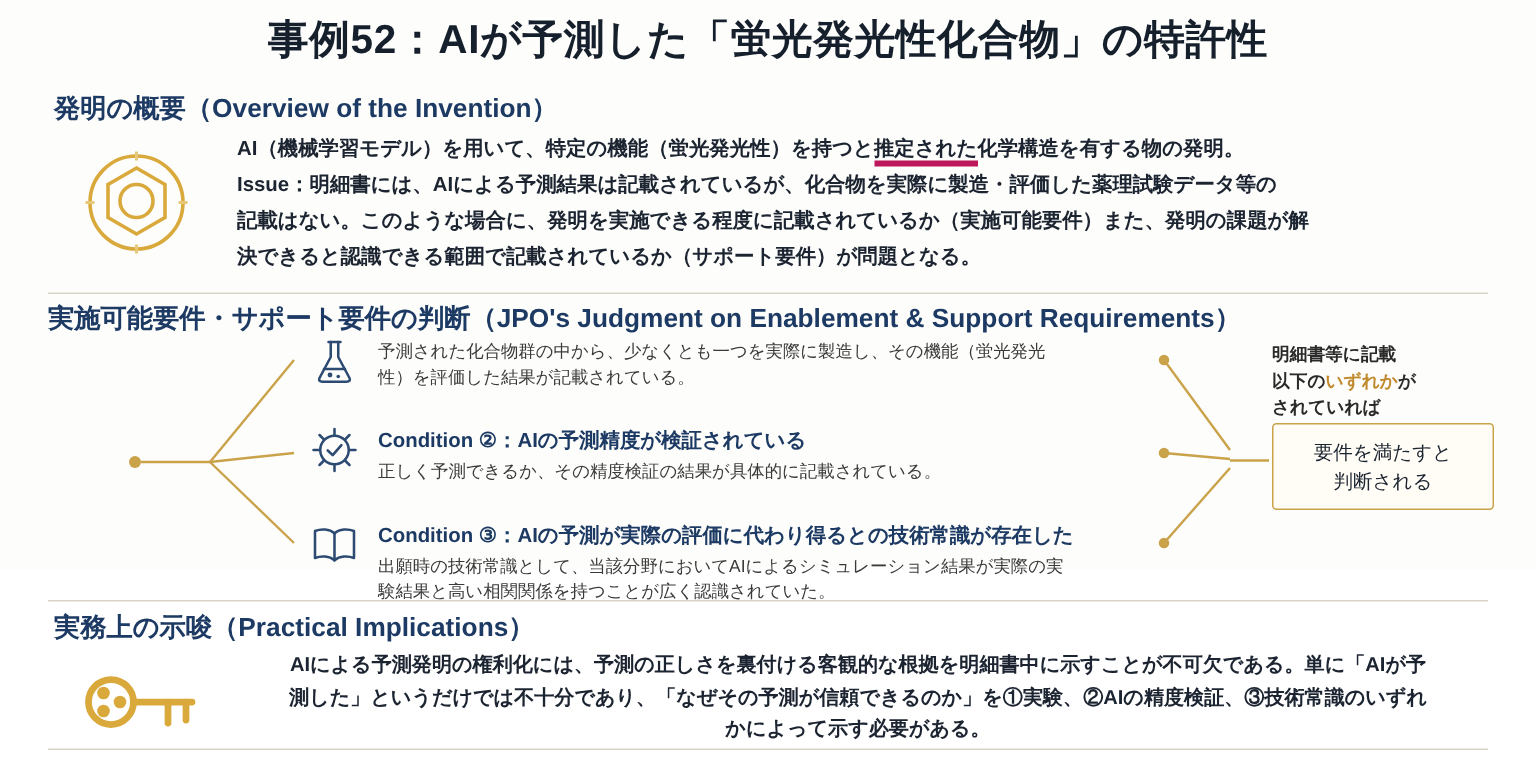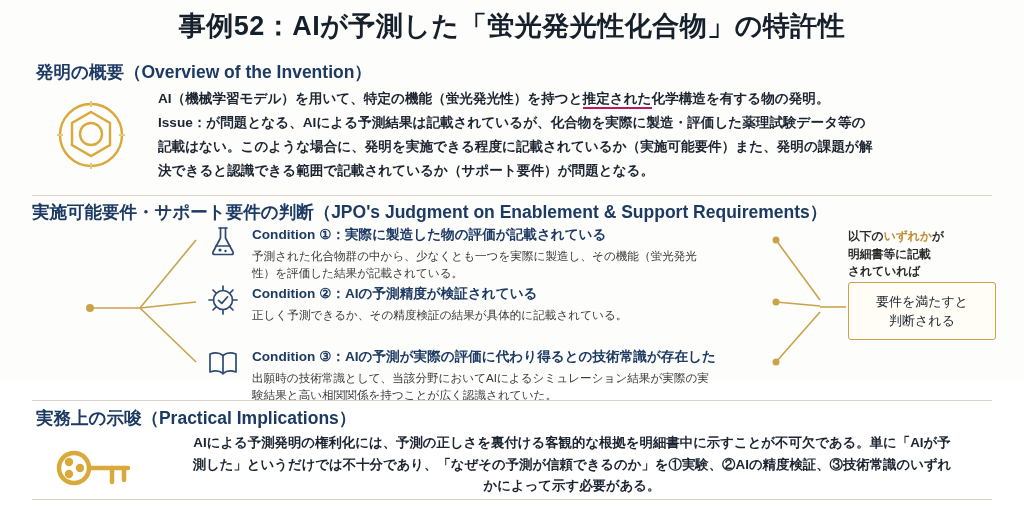--- a/index.html
+++ b/index.html
@@ -61,21 +61,21 @@
     top: 88px;
     left: 158px;
     width: 828px;
     font-size: 13.6px;
     line-height: 1.62;
     font-weight: bold;
     color: #1b2430;
   }
   .ov-text p { margin: 0 0 2px 0; }
   .hl-underline {
-    border-bottom: 2px solid #be185d;
+    border-bottom: 4px solid #be185d;
     padding-bottom: 1px;
   }
 
   
   .benzene {
     position: absolute;
     top: 98px;
     left: 54px;
     width: 74px;
     height: 74px;
@@ -194,21 +194,21 @@
         <line x1="37" y1="3" x2="37" y2="9"></line>
         <line x1="37" y1="65" x2="37" y2="71"></line>
         <line x1="3" y1="37" x2="9" y2="37"></line>
         <line x1="65" y1="37" x2="71" y2="37"></line>
       </g>
     </svg>
   </div>
 
   <div class="ov-text">
     <p><span>AI（機械学習モデル）を用いて、特定の機能（蛍光発光性）を持つと</span><span class="hl-underline">推定された</span><span>化学構造を有する物の発明。</span></p>
-    <p>Issue：が問題となる、AIによる予測結果は記載されているが、化合物を実際に製造・評価した薬理試験データ等の</p>
+    <p>Issue：明細書には、AIによる予測結果は記載されているが、化合物を実際に製造・評価した薬理試験データ等の</p>
     <p>記載はない。このような場合に、発明を実施できる程度に記載されているか（実施可能要件）また、発明の課題が解</p>
     <p>決できると認識できる範囲で記載されているか（サポート要件）が問題となる。</p>
   </div>
 
   <div class="rule" id="rule1"></div>
 
   <div class="section-head" id="sec2">実施可能要件・サポート要件の判断（JPO's Judgment on Enablement &amp; Support Requirements）</div>
 
   <svg class="connectors">
     <g stroke="#c9a24a" stroke-width="1.6" fill="none">
@@ -264,39 +264,38 @@
     <svg viewBox="0 0 34 34" width="34" height="34">
       <g stroke="#2c4a72" stroke-width="1.7" fill="none" stroke-linecap="round" stroke-linejoin="round">
         <path d="M17 9.5 C13.5 6.5 8 6.5 4 8 L4 26 C8 24.5 13.5 24.5 17 27.5"></path>
         <path d="M17 9.5 C20.5 6.5 26 6.5 30 8 L30 26 C26 24.5 20.5 24.5 17 27.5"></path>
         <line x1="17" y1="9.5" x2="17" y2="27.5"></line>
       </g>
     </svg>
   </div>
 
   <div class="cond" id="cond1">
-    <p class="ctitle">Condition ①：実際に製造した物の評価が記載されている</p>
     <p class="cbody">予測された化合物群の中から、少なくとも一つを実際に製造し、その機能（蛍光発光</p>
     <p class="cbody">性）を評価した結果が記載されている。</p>
   </div>
 
   <div class="cond" id="cond2">
     <p class="ctitle">Condition ②：AIの予測精度が検証されている</p>
     <p class="cbody">正しく予測できるか、その精度検証の結果が具体的に記載されている。</p>
   </div>
 
   <div class="cond" id="cond3">
     <p class="ctitle">Condition ③：AIの予測が実際の評価に代わり得るとの技術常識が存在した</p>
     <p class="cbody">出願時の技術常識として、当該分野においてAIによるシミュレーション結果が実際の実</p>
     <p class="cbody">験結果と高い相関関係を持つことが広く認識されていた。</p>
   </div>
 
   <div class="right-note">
+    <div>明細書等に記載</div>
     <div><span>以下の</span><span class="accent">いずれか</span><span>が</span></div>
-    <div>明細書等に記載</div>
     <div>されていれば</div>
   </div>
 
   <div class="result-box">
     <div>
       <div>要件を満たすと</div>
       <div>判断される</div>
     </div>
   </div>
 

